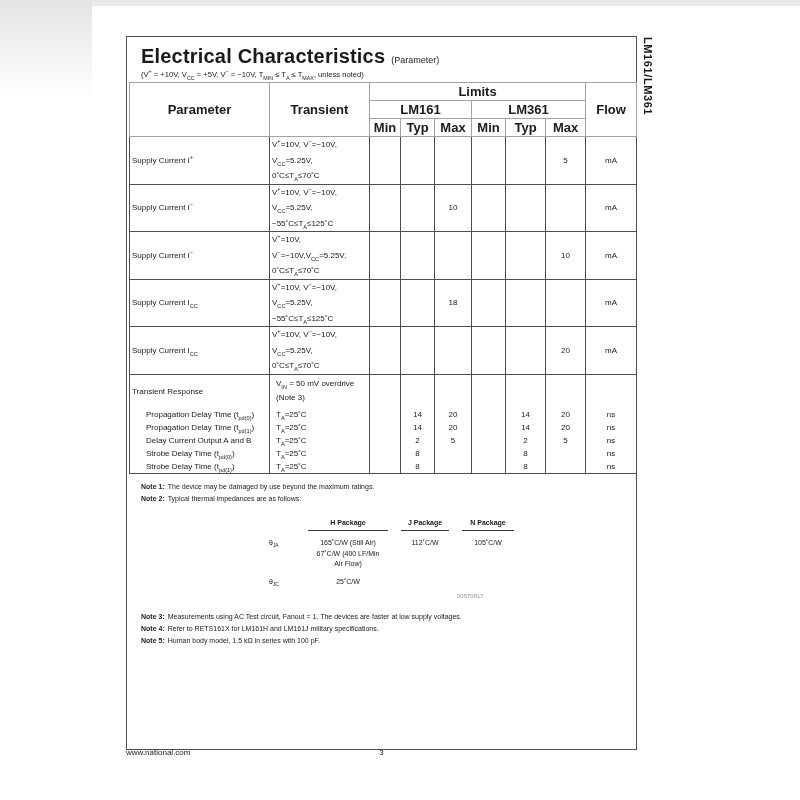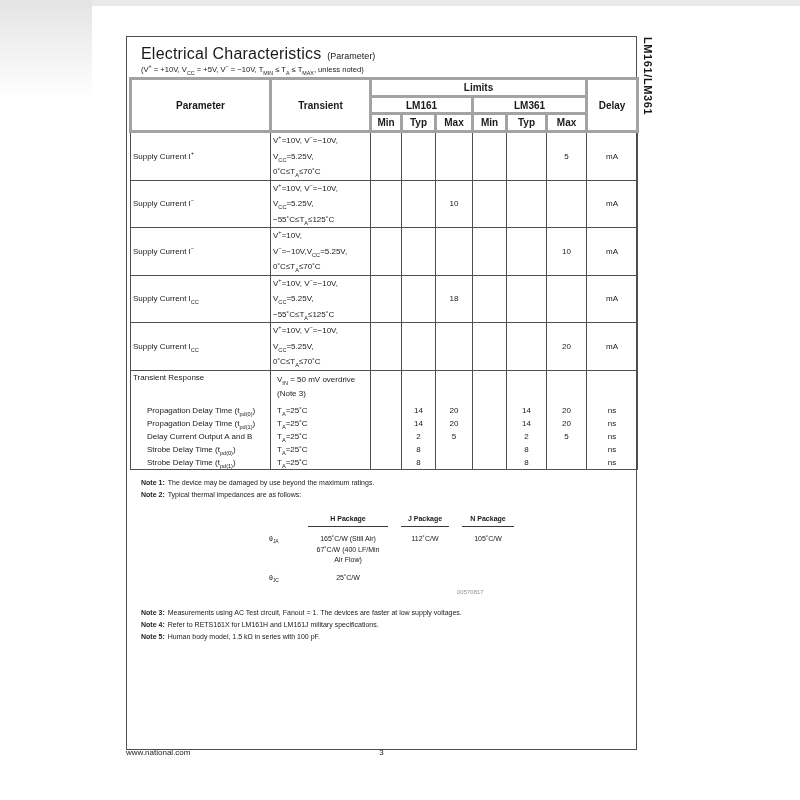--- a/index.html
+++ b/index.html
@@ -12,43 +12,43 @@
   .scan-strip{position:absolute;left:0;top:0;width:800px;height:6px;background:#e9e9e9;}
   .scan-corner{position:absolute;left:0;top:0;width:92px;height:110px;
     background:linear-gradient(180deg,#e4e4e4 0%,rgba(255,255,255,0) 90%);}
 
   
   .content-box{
     position:absolute;left:126px;top:36px;width:511px;height:714px;
     border:1.5px solid #4f4f4f;background:#fff;box-sizing:border-box;
   }
   .titlewrap{padding:8px 14px 0 14px;}
-  .ec-title{font-size:16px;font-weight:normal;letter-spacing:.2px;display:inline;margin-top:14px;}
+  .ec-title{font-size:20px;font-weight:bold;letter-spacing:.2px;display:inline;margin-top:14px;}
   .continued{font-size:9px;font-weight:normal;margin-left:6px;}
   .subtitle{font-size:7.6px;margin-top:2px;}
 
   sup,sub{font-size:70%;line-height:0;}
 
   
   table.spec{
     border-collapse:collapse;table-layout:fixed;width:507px;margin:3px 0 0 2px;
     font-size:8px;
   }
   table.spec,table.spec th,table.spec td{border-color:#4f4f4f;}
   table.spec{border:1px solid #4f4f4f;}
-  table.spec th{border:3px solid #a3a3a3;font-weight:bold;text-align:center;padding:1px 2px;font-size:10px;}
+  table.spec th{border:1px solid #a3a3a3;font-weight:bold;text-align:center;padding:1px 2px;font-size:13px;}
   th.h-limits{height:13px;}
   tr.h-groups th{height:12px;}
   tr.h-mtm th{height:13px;}
   table.spec td{border-left:1px solid #4f4f4f;border-right:1px solid #4f4f4f;padding:0 2px;}
   tr.row-main td{border-top:1px solid #4f4f4f;}
   tr.row-group td{border-top:1px solid #4f4f4f;}
   tr.row-sub td{border-top:none;}
   td.c-param{text-align:left;padding-left:7px;vertical-align:middle;}
-  tr.row-group td.c-param{vertical-align:top;padding-top:2px;}
+  tr.row-group td.c-param{vertical-align:top;padding-top:12px;}
   tr.row-sub td.c-param{padding-left:16px;}
   td.c-cond{text-align:left;padding:4px 2px 4px 6px;vertical-align:top;line-height:15.5px;}
   tr.row-sub td.c-cond{padding:0 2px 0 6px;line-height:13px;}
   tr.row-group td.c-cond{padding:2px 2px 2px 6px;line-height:14.5px;}
   td.c-val,td.c-unit{text-align:center;vertical-align:middle;}
   tr.row-sub td{height:13px;}
 
   
   .notes{padding:7px 10px 0 14px;font-size:7px;line-height:12px;}
   .note .nlab{font-weight:bold;margin-right:3px;}
@@ -98,21 +98,21 @@
       <col style="width:34px">
         <col style="width:40px">
         <col style="width:40px">
       <col style="width:51px">
     </colgroup>
     <thead>
       <tr>
         <th rowspan="3">Parameter</th>
         <th rowspan="3">Transient</th>
         <th colspan="6" class="h-limits">Limits</th>
-        <th rowspan="3">Delay</th>
+        <th rowspan="3">Flow</th>
       </tr>
       <tr class="h-groups">
         <th colspan="3">LM161</th>
         <th colspan="3">LM361</th>
       </tr>
       <tr class="h-mtm">
         <th>Min</th>
         <th>Typ</th>
         <th>Max</th>
         <th>Min</th>

